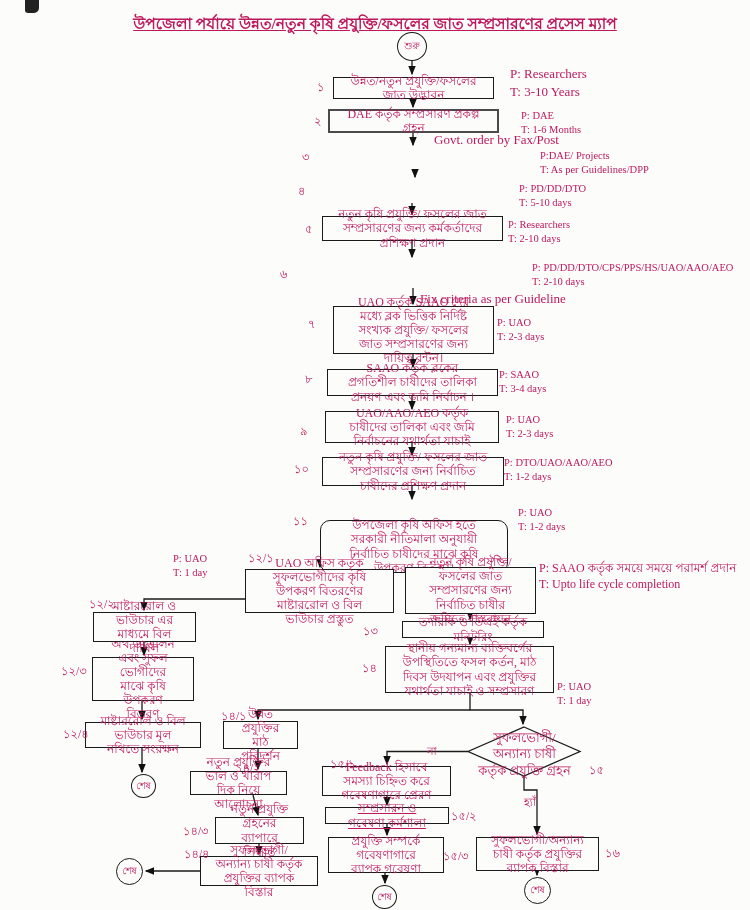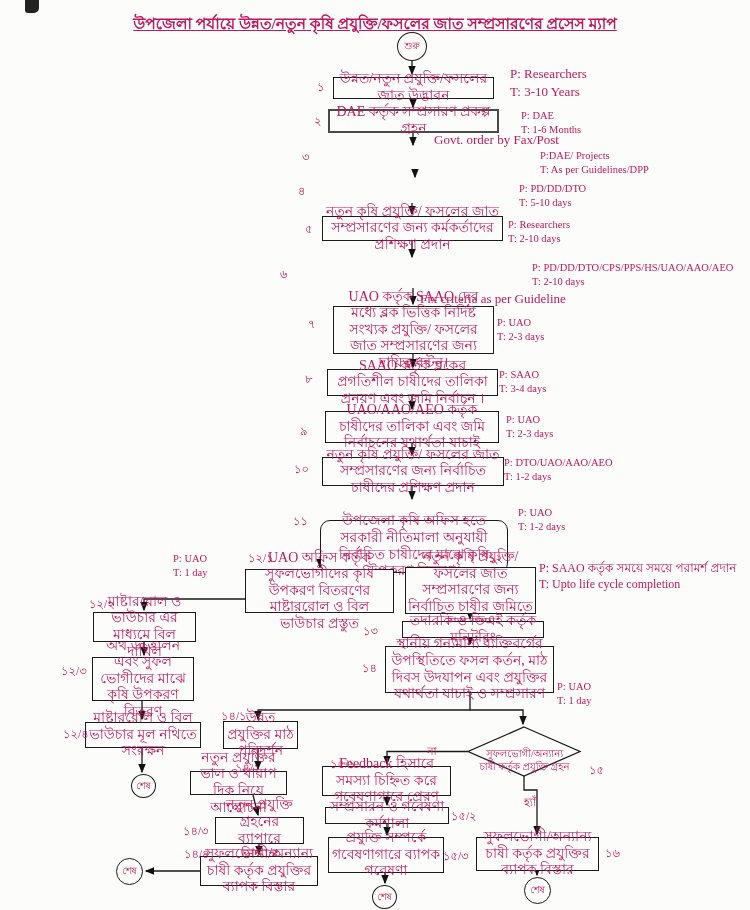--- a/index.html
+++ b/index.html
@@ -2,34 +2,34 @@
 <html><head>
 <meta charset="utf-8">
 <style>
   html,body{margin:0;padding:0;background:#ffffff;}
   .canvas{position:relative;width:750px;height:910px;background:#fcfcfb;
           font-family:"Liberation Serif",serif;color:#be185d;overflow:hidden;}
   .title{position:absolute;left:0;right:0;top:12px;text-align:center;font-weight:bold;
          font-size:15.5px;text-decoration:underline;z-index:3;}
   .wires{position:absolute;left:0;top:0;z-index:1;}
   .node{position:absolute;border:1.2px solid #1a1a1a;background:#fcfcfb;display:flex;
-        align-items:center;justify-content:center;text-align:center;font-size:14px;
-        line-height:1.18;padding:1px 2px;box-sizing:border-box;z-index:2;}
+        align-items:center;justify-content:center;text-align:center;font-size:12px;
+        line-height:1.18;padding:1px 14px;box-sizing:border-box;z-index:2;}
   .thick{border-width:2px;border-color:#4a4a4a;}
   .circle{position:absolute;border:1.2px solid #1a1a1a;border-radius:50%;display:flex;
           align-items:center;justify-content:center;font-size:9.5px;background:#fcfcfb;
           box-sizing:border-box;z-index:2;}
   .num{position:absolute;font-size:11.5px;z-index:2;white-space:nowrap;}
   .ann{position:absolute;font-size:10.5px;line-height:1.35;z-index:2;white-space:nowrap;}
   .ann-lg{font-size:13px;line-height:1.4;}
   .ann-md{font-size:12px;}
   .elabel{position:absolute;font-size:13px;z-index:2;white-space:nowrap;}
   .elabel-sm{font-size:11px;}
   .dlabel{position:absolute;left:478px;top:730px;width:93px;height:43px;display:flex;
-          align-items:flex-end;justify-content:center;text-align:center;font-size:10px;
+          align-items:flex-start;justify-content:center;text-align:center;font-size:13px;
           line-height:1.25;z-index:2;}
   .artifact{position:absolute;left:25px;top:0;width:14px;height:13px;background:#222;
             border-radius:0 0 5px 3px;z-index:2;}
 </style>
 </head>
 <body>
 
 <div class="canvas">
 
   <div class="artifact"></div>
@@ -146,21 +146,21 @@
     </div>
   <div class="node" style="left:215px;top:817px;width:89px;height:27px;">
       <span>নতুন প্রযুক্তি গ্রহনের ব্যাপারে সিদ্ধান্ত</span>
     </div>
   <div class="node" style="left:200px;top:856px;width:118px;height:30px;">
       <span>সুফলভোগী/অন্যান্য চাষী কর্তৃক প্রযুক্তির ব্যাপক বিস্তার</span>
     </div>
   <div class="node" style="left:322px;top:766px;width:129px;height:30px;">
       <span>Feedback হিসাবে সমস্যা চিহ্নিত করে গবেষণাগারে প্রেরণ</span>
     </div>
-  <div class="node" style="left:325px;top:807px;width:124px;height:17px;">
+  <div class="node" style="left:325px;top:807px;width:124px;height:17px;text-decoration:underline;">
       <span>সম্প্রসারন ও  গবেষণা কর্মশালা</span>
     </div>
   <div class="node" style="left:328px;top:837px;width:116px;height:36px;">
       <span>প্রযুক্তি সম্পর্কে গবেষণাগারে ব্যাপক গবেষণা</span>
     </div>
   <div class="node" style="left:476px;top:837px;width:123px;height:34px;">
       <span>সুফলভোগী/অন্যান্য চাষী কর্তৃক প্রযুক্তির ব্যাপক বিস্তার</span>
     </div>
 
   <div class="dlabel">

